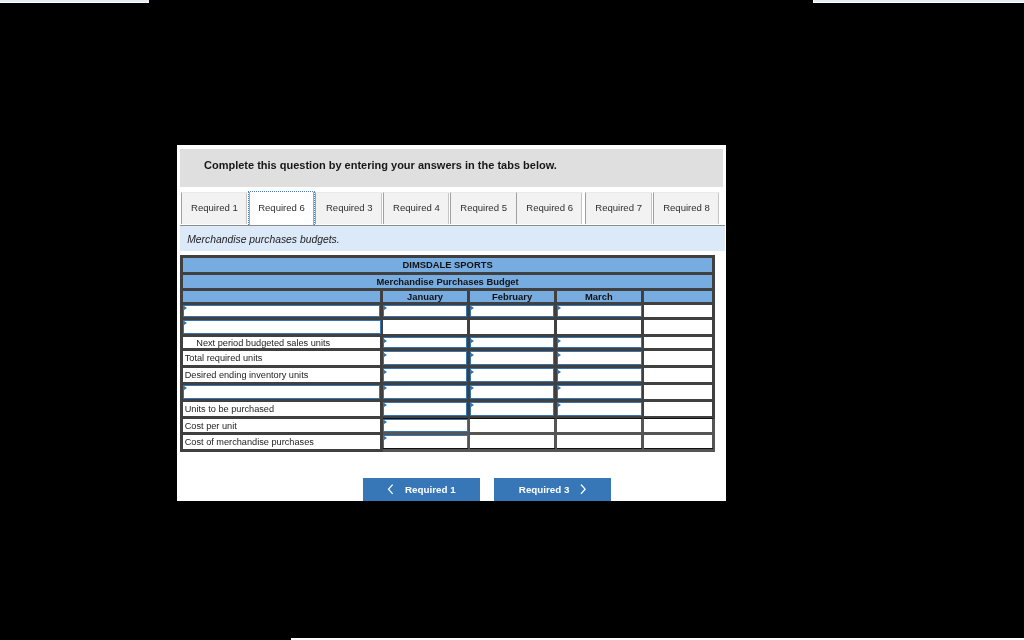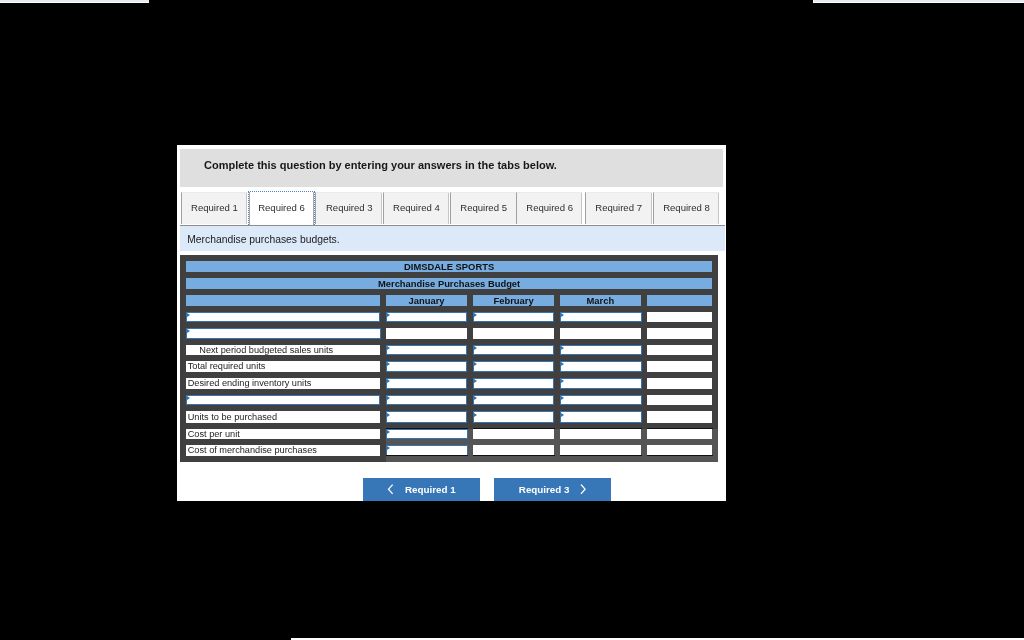--- a/index.html
+++ b/index.html
@@ -22,25 +22,25 @@
   .tab{position:absolute;top:0.8px;height:32.8px;background:#f2f2f2;box-sizing:border-box;
        border-left:1px solid #a0a0a0;border-right:1px solid #fff;border-top:1px solid #eaeaea;
        box-shadow:inset -2px 0 0 -1px #c5c5c5;}
   .tab .tl{position:absolute;left:0;right:0;top:9.9px;text-align:center;font-size:9.55px;color:#2e2e2e;}
   .tab.active{background:#ffffff;border:1px dotted #4d85c6;border-bottom:none;z-index:5;top:0px;height:34.6px;
               box-shadow:inset 1.3px 0 0 -0.3px #a7a7a7, inset -1.3px 0 0 -0.3px #a7a7a7;}
   .tabstrip .under{position:absolute;left:0;top:34.4px;width:545.4px;height:1.2px;background:#8d8d8d;}
 
   
   .subtitle{position:absolute;left:3.1px;top:81.2px;width:545.4px;height:24.8px;background:#dce9f8;}
-  .subtitle span{position:absolute;left:7.1px;top:7.6px;font-size:10.35px;color:#1b1b1b;}
+  .subtitle span{position:absolute;left:7.1px;top:7.6px;font-size:10.35px;color:#1b1b1b;font-style:italic;}
 
   
   .tbl{position:absolute;left:3.1px;top:110px;border-collapse:collapse;table-layout:fixed;}
-  .tbl td{border:6px solid #404040;padding:0;font-size:9.2px;color:#1c1c1c;
+  .tbl td{border:3px solid #404040;padding:0;font-size:9.2px;color:#1c1c1c;
           box-sizing:border-box;position:relative;}
   .tbl td.lab{padding-left:1.6px;background:#fff;vertical-align:middle;}
   .tbl td.lab.ind{padding-left:13.2px;}
   .tbl .hdr{background:#77ace1;text-align:center;font-weight:bold;font-size:9.4px;color:#111;}
   .inp{position:absolute;left:0px;right:0px;top:0px;bottom:0px;border:1.1px solid #3574b2;
        background:transparent;box-sizing:border-box;z-index:2;}
   .inp.last{right:-1px;border-right-width:1.1px;}
   .mk{position:absolute;left:1.3px;top:1.1px;width:0;height:0;z-index:3;
       border-left:3.6px solid #3071ae;border-top:2px solid transparent;border-bottom:2px solid transparent;}
   .darkb{border-color:#555 !important;}

